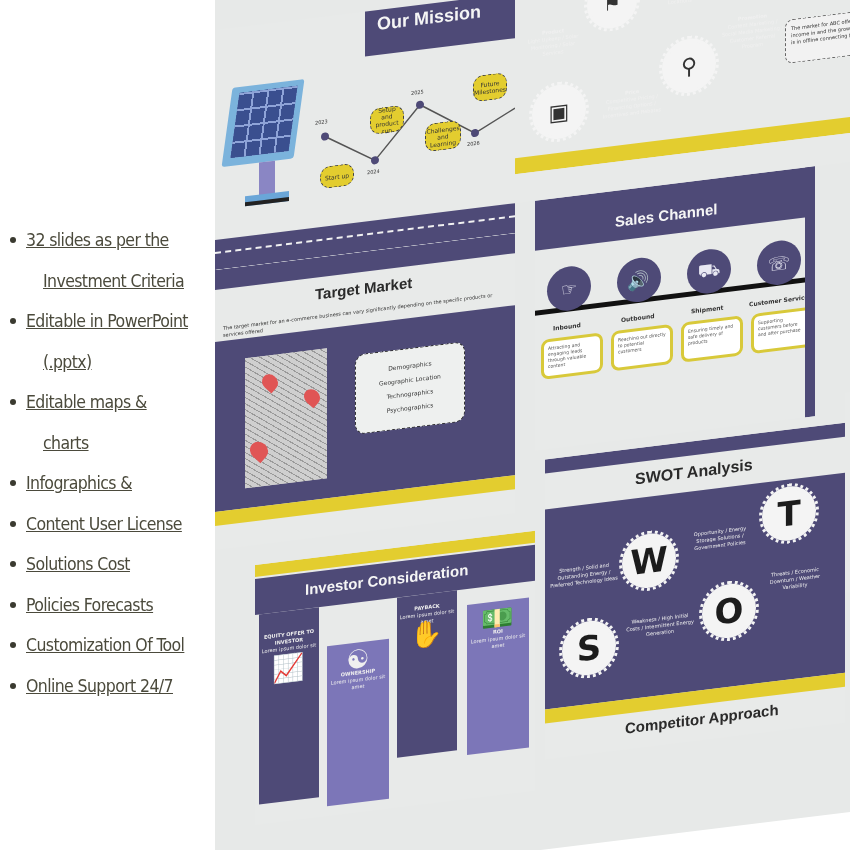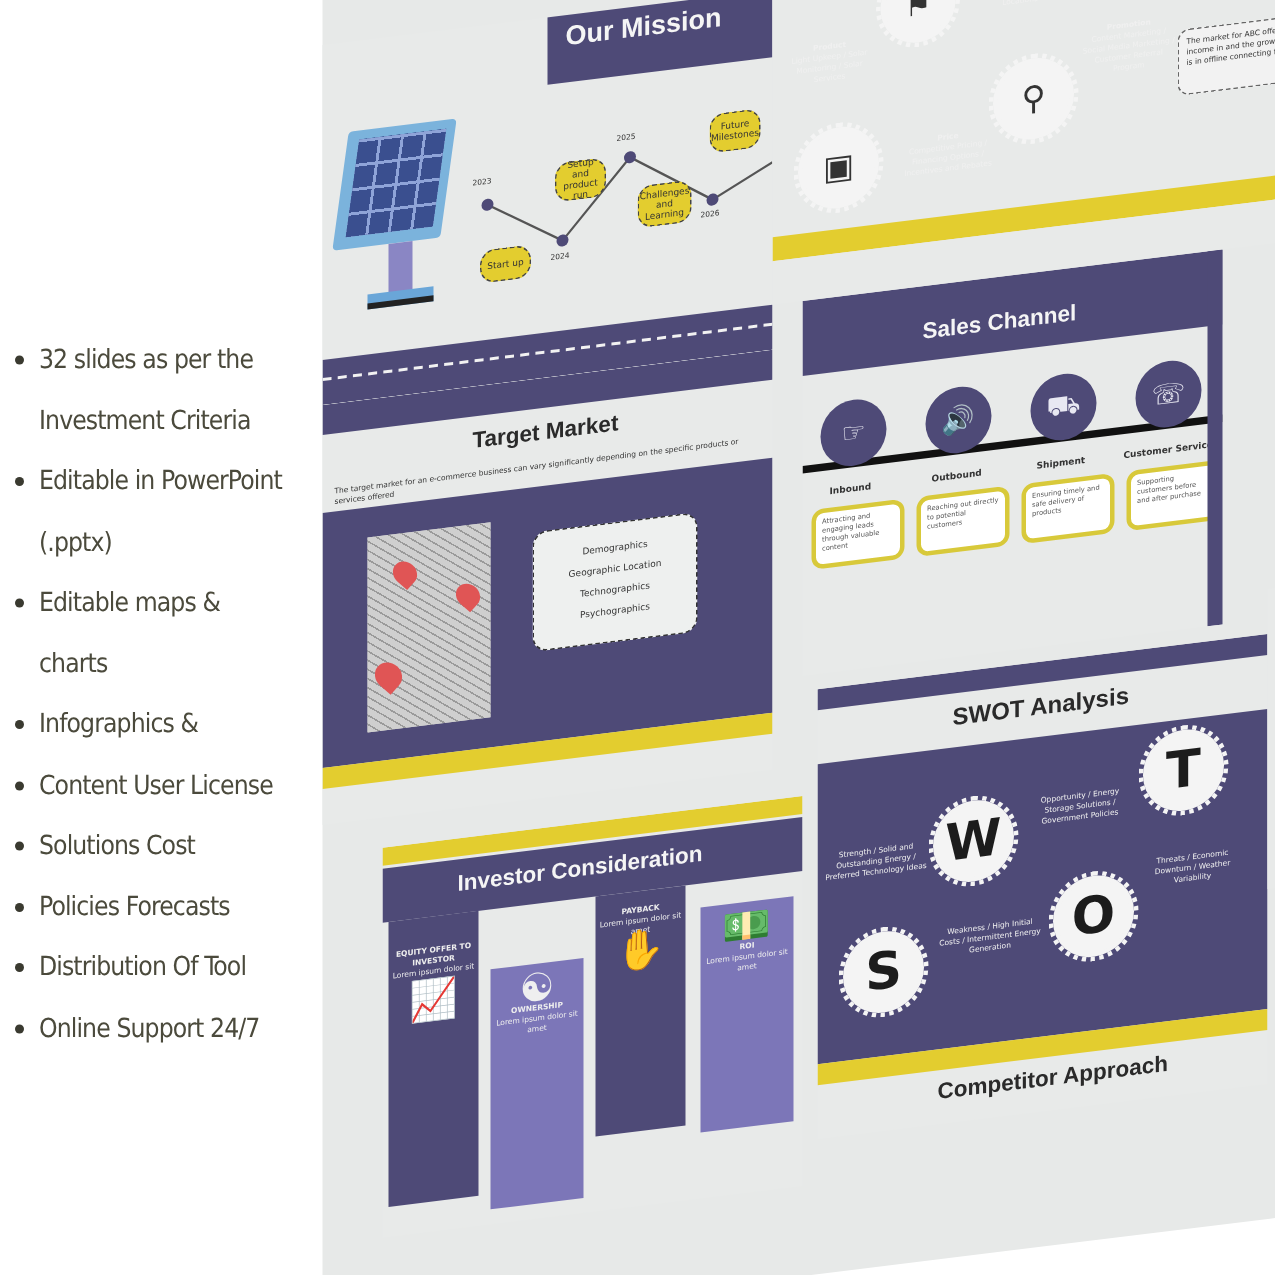--- a/index.html
+++ b/index.html
@@ -6,26 +6,26 @@
   html, body { width: 850px; height: 850px; overflow: hidden; background: #ffffff; }
   body { position: relative; font-family: "DejaVu Sans", sans-serif; }
 
   
   .features {
     position: absolute; left: 8px; top: 220px; width: 215px;
     list-style: none; color: #4b4a3c;
     font-family: "DejaVu Sans", sans-serif; font-size: 17.5px; line-height: 40.5px;
     letter-spacing: -0.6px; font-stretch: condensed;
   }
-  .features li { position: relative; padding-left: 18px; }
+  .features li { position: relative; padding-left: 18px; text-decoration: underline; }
   .features li::before {
     content: ""; position: absolute; left: 2px; top: 17px;
     width: 6px; height: 6px; border-radius: 50%; background: #3a3a30;
   }
-  .features li span.l2 { display: block; }
+  .features li span.l2 { display: block; margin-left: 17px; }
 
   
   .collage {
     position: absolute; left: 215px; top: -10px; width: 700px; height: 900px;
     transform-origin: 0 0; transform: skewY(-7deg) rotate(0deg);
     background: #e7e9e8;
   }
   .navy { background: #4e4a77; }
   .yellow { background: #e3cd2f; }
   .slide {
@@ -84,21 +84,21 @@
 <body>
 
 <ul class="features">
   <li><span>32 slides as per the</span><span class="l2">Investment Criteria</span></li>
   <li><span>Editable in PowerPoint</span><span class="l2">(.pptx)</span></li>
   <li><span>Editable maps &amp;</span><span class="l2">charts</span></li>
   <li><span>Infographics &amp;</span></li>
   <li><span>Content User License</span></li>
   <li><span>Solutions Cost</span></li>
   <li><span>Policies Forecasts</span></li>
-  <li><span>Distribution Of Tool</span></li>
+  <li><span>Customization Of Tool</span></li>
   <li><span>Online Support 24/7</span></li>
 </ul>
 
 <div class="collage">
 
   <div class="slide" style="left:0; top:40px; width:300px; height:240px;">
     <div class="navy" style="position:absolute; left:150px; top:-10px; width:150px; height:55px;">
       <div class="title-light" style="position:absolute; left:12px; top:14px; font-size:18px;">Our Mission</div>
     </div>
 

